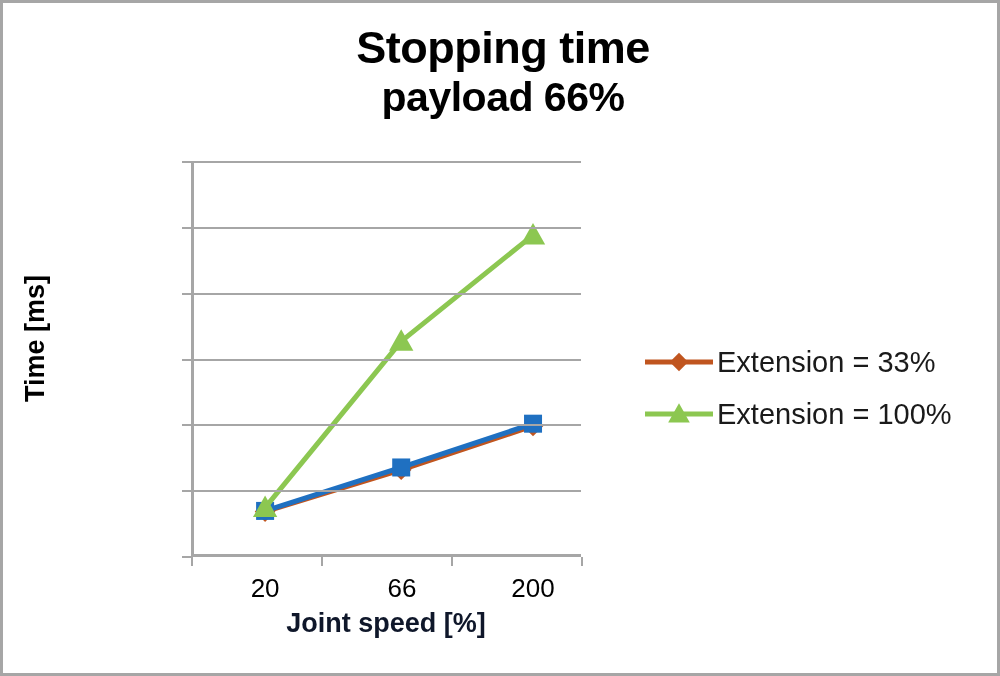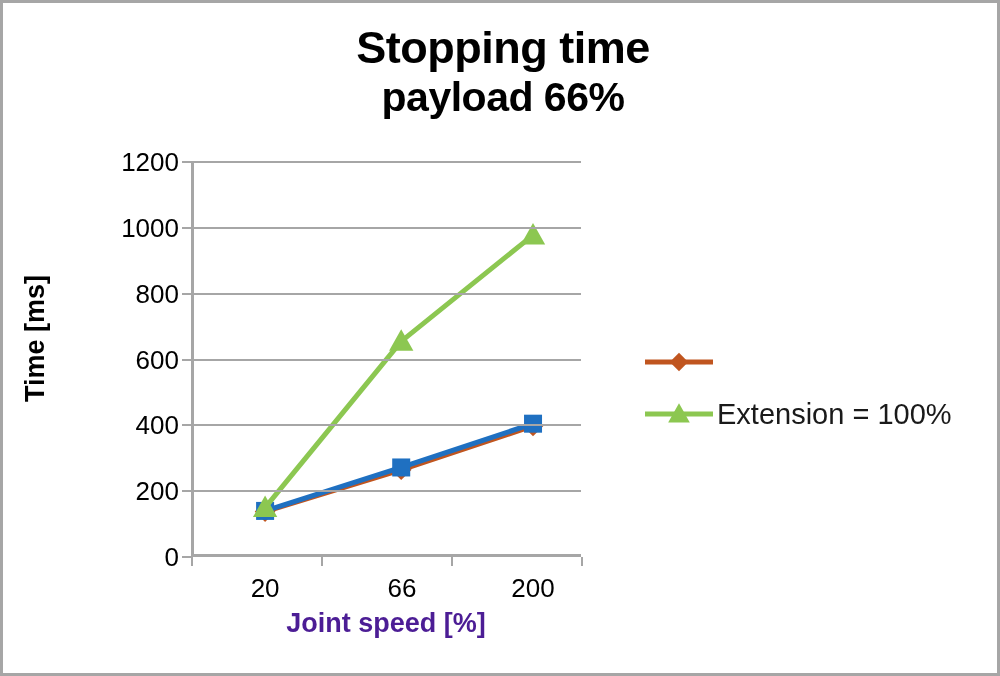--- a/index.html
+++ b/index.html
@@ -131,21 +131,21 @@
     height: 40px;
   }
   #x-axis-title {
     position: absolute;
     left: 188px;
     top: 605px;
     width: 390px;
     text-align: center;
     font-size: 27px;
     font-weight: bold;
-    color: #4c1d95;
+    color: #0f172a;
     white-space: nowrap;
   }
   #y-axis-title {
     position: absolute;
     left: -48px;
     top: 320px;
     width: 160px;
     text-align: center;
     font-size: 27px;
     font-weight: bold;
@@ -181,29 +181,20 @@
 </head>
 <body>
 
 <div id="chart-frame">
 
   <div id="title-block">
     <div id="chart-title">Stopping time</div>
     <div id="chart-subtitle">payload 66%</div>
   </div>
 
-  <div id="y-tick-labels">
-      <div class="y-tick-label" style="top: 0px;">1200</div>
-      <div class="y-tick-label" style="top: 65.8333px;">1000</div>
-      <div class="y-tick-label" style="top: 131.667px;">800</div>
-      <div class="y-tick-label" style="top: 197.5px;">600</div>
-      <div class="y-tick-label" style="top: 263.333px;">400</div>
-      <div class="y-tick-label" style="top: 329.167px;">200</div>
-      <div class="y-tick-label" style="top: 395px;">0</div>
-    </div>
 
   <div id="plot-area">
     <div id="axis-line-y"></div>
     <div id="axis-line-x"></div>
     <svg id="series-svg" viewBox="0 0 390 395" preserveAspectRatio="none">
         <g>
           <polyline points="74.1,349.575 210.21,307.77083333333337 342.03,263.9916666666667" fill="none" stroke="#C0551F" stroke-width="5" stroke-linejoin="round" stroke-linecap="round"></polyline>
           <polygon points="74.1,339.22499999999997 84.44999999999999,349.575 74.1,359.925 63.74999999999999,349.575" fill="#C0551F"></polygon>
           <polygon points="210.21,297.42083333333335 220.56,307.77083333333337 210.21,318.1208333333334 199.86,307.77083333333337" fill="#C0551F"></polygon>
           <polygon points="342.03,253.64166666666668 352.38,263.9916666666667 342.03,274.3416666666667 331.67999999999995,263.9916666666667" fill="#C0551F"></polygon>
@@ -248,20 +239,21 @@
 
   <div id="x-axis-title">Joint speed [%]</div>
   <div id="y-axis-title">Time [ms]</div>
 
   <div id="legend">
       <div class="legend-item">
         <div class="legend-symbol"><svg width="72" height="30" viewBox="0 0 72 30">
             <line x1="2" y1="15" x2="70" y2="15" stroke="#C0551F" stroke-width="5"></line>
             <polygon points="36,5.800000000000001 45.2,15 36,24.2 26.8,15" fill="#C0551F"></polygon>
           </svg></div>
+        <span class="legend-label">Extension = 33%</span>
       </div>
       <div class="legend-item">
         <div class="legend-symbol"><svg width="72" height="30" viewBox="0 0 72 30">
             <line x1="2" y1="15" x2="70" y2="15" stroke="#8CC751" stroke-width="5"></line>
             <polygon points="36,4.199999999999999 46.8,23.424 25.2,23.424" fill="#8CC751"></polygon>
           </svg></div>
         <span class="legend-label">Extension = 100%</span>
       </div>
     </div>
 

